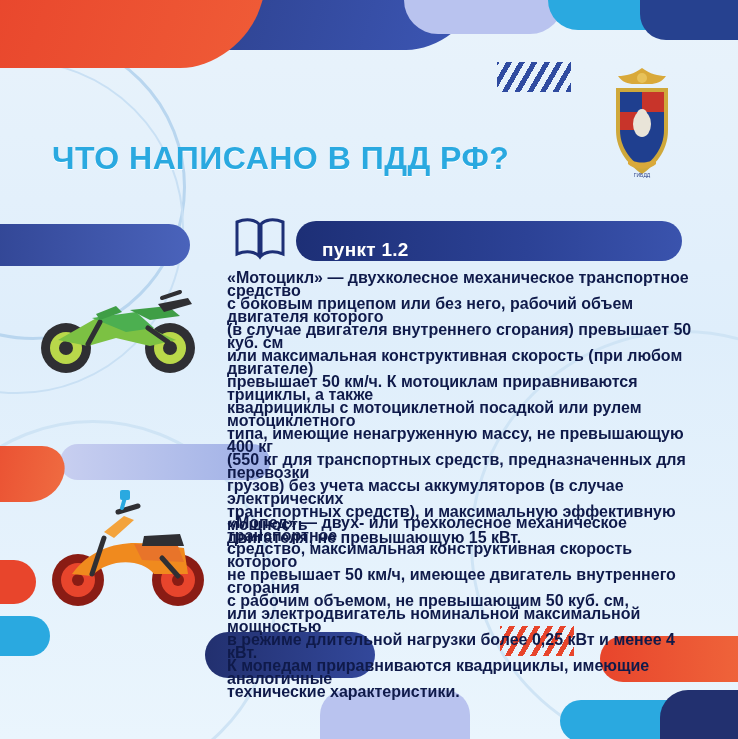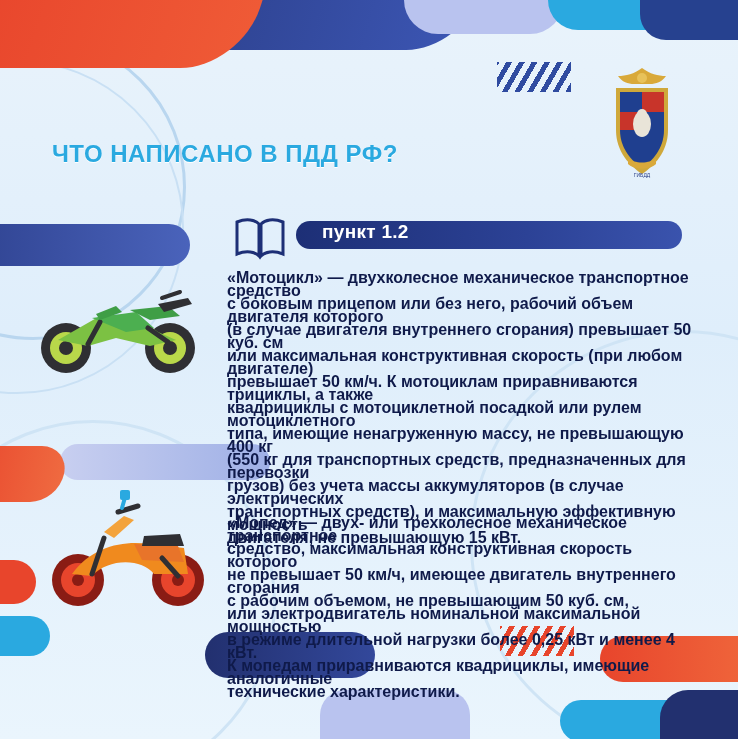--- a/index.html
+++ b/index.html
@@ -115,37 +115,37 @@
     background:#22306f;border-radius:28px 28px 0 0;
   }
   .bottom-lav{
     left:320px;top:690px;width:150px;height:50px;
     background:#b9c3ef;border-radius:25px 25px 0 0;
   }
 
   
   .title{
     position:absolute;left:52px;top:140px;
-    font-size:24px;font-weight:bold;color:#2aa9e0;
+    font-size:32px;font-weight:bold;color:#2aa9e0;
     letter-spacing:0.5px;
     text-shadow:0 1px 0 #ffffff;
   }
 
   
   .emblem{
     position:absolute;left:604px;top:64px;width:76px;height:116px;
   }
 
   
   .badge{
     position:absolute;left:296px;top:221px;
-    width:386px;height:28px;
+    width:386px;height:40px;
     background:linear-gradient(90deg,#1d2f76 0%,#2c4296 60%,#3a53ad 100%);
     border-radius:20px;
-    display:flex;align-items:flex-start;
+    display:flex;align-items:flex-end;
   }
   .badge span{
     color:#ffffff;font-size:19px;font-weight:bold;padding-left:26px;
     letter-spacing:.3px;
   }
   .book-icon{
     position:absolute;left:233px;top:214px;width:54px;height:46px;
   }
 
   

